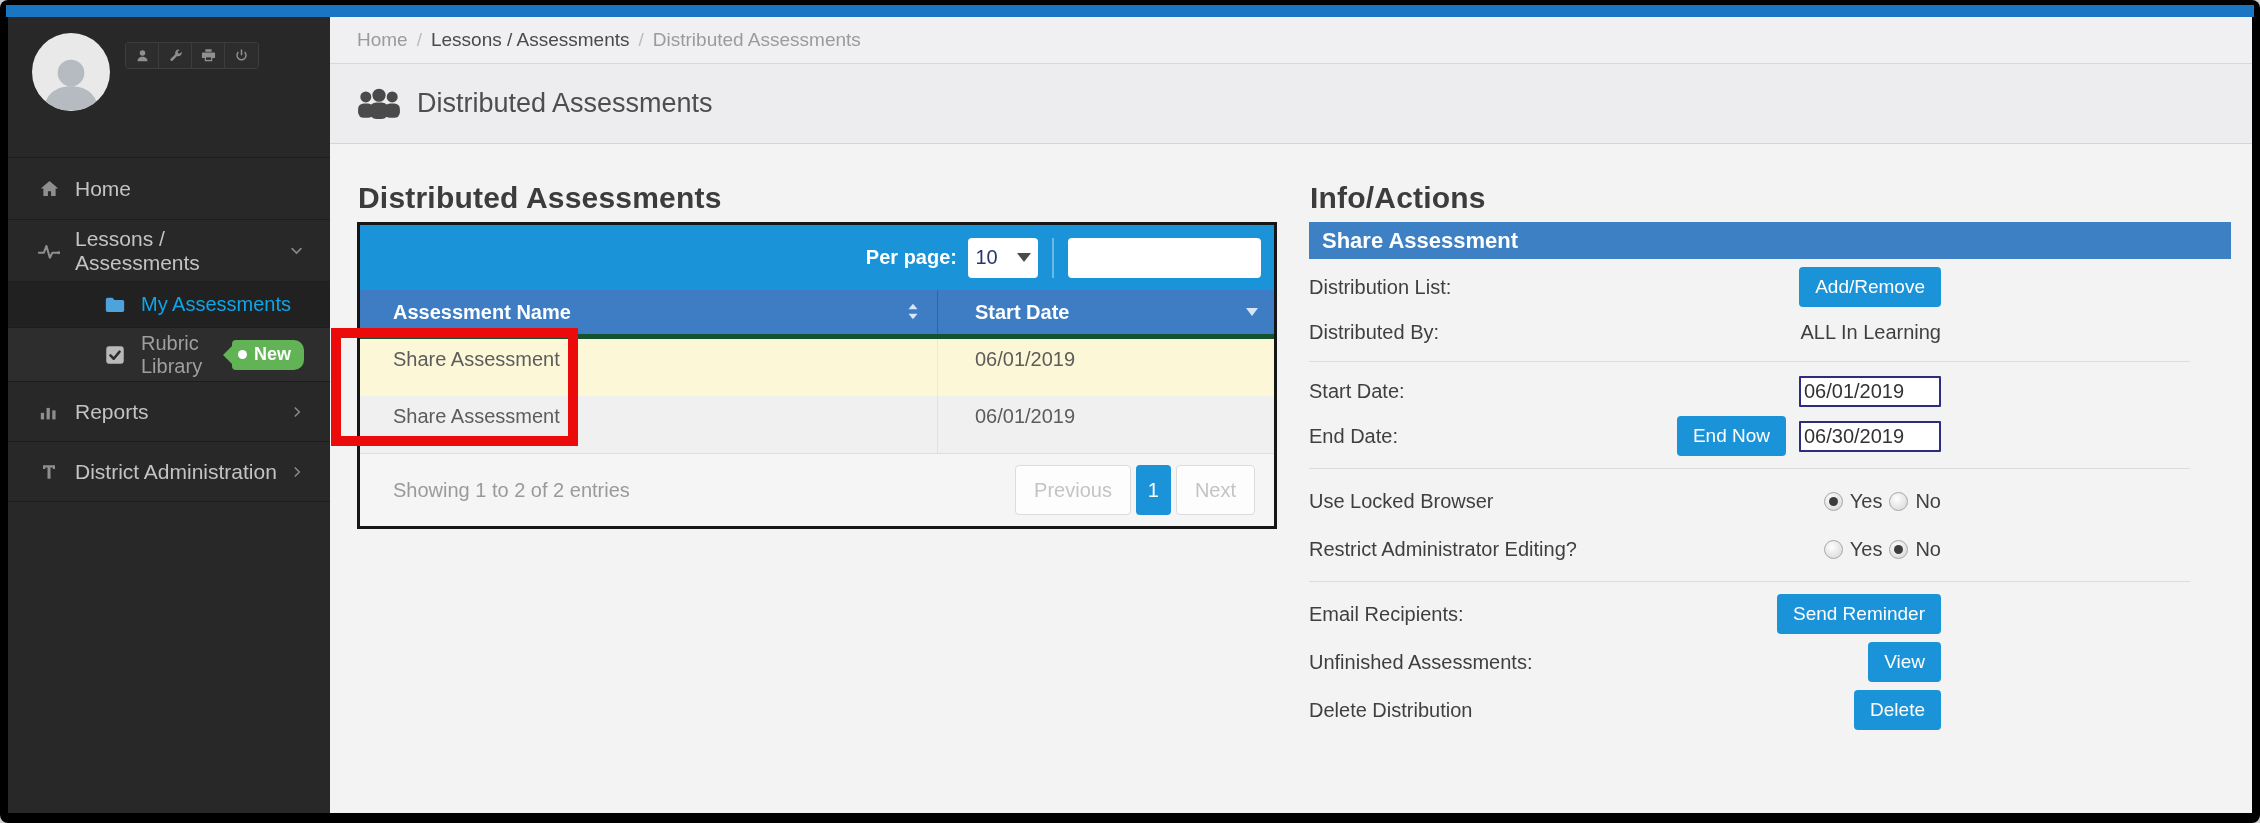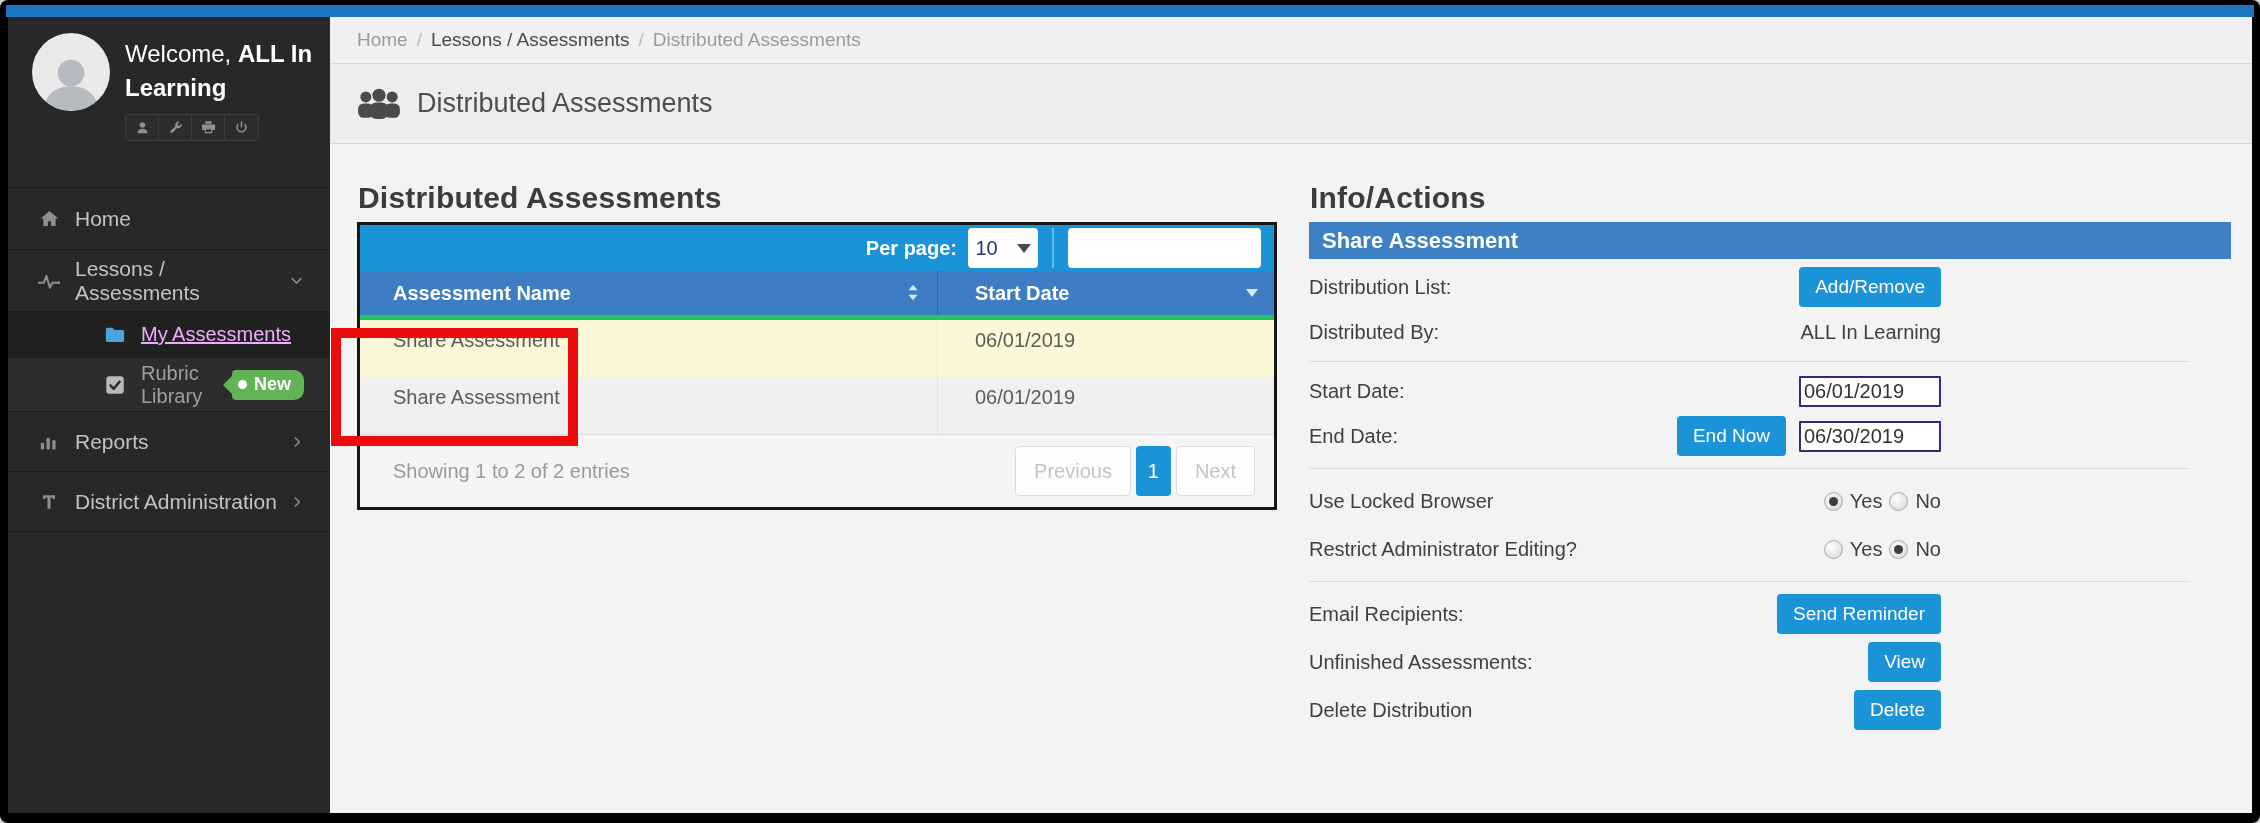--- a/index.html
+++ b/index.html
@@ -29,21 +29,21 @@
   .menu { margin-top:46px; border-top:1px solid #1d1d1d; }
   .mi { display:flex; align-items:center; border-bottom:1px solid #1d1d1d; background:#282828; cursor:pointer; }
   .mi-icon { width:22px; display:flex; justify-content:center; color:#8f8f8f; margin-left:30px; flex:none; }
   .mi-label { margin-left:15px; color:#c3c3c3; font-size:21px; }
   .mi.top { height:62px; }
   .mi.h60 { height:60px; }
   .mi.sub { background:#2d2d2d; height:54px; }
   .mi.sub .mi-icon { margin-left:96px; }
   .mi.sub .mi-label { font-size:20px; color:#9f9f9f; }
   .mi.active { background:#212121; height:46px; }
-  .mi.active .mi-label { color:#f0abfc;text-decoration:underline; }
+  .mi.active .mi-label { color:#0ea5e9; }
   .mi.active .mi-icon { color:#4da3dc; }
   .chev { margin-left:auto; margin-right:26px; color:#8a8a8a; display:flex; }
   .badge-new { margin-left:auto; margin-right:26px; position:relative; background:#62b356; color:#fff;
                font-size:18px; font-weight:bold; height:30px; padding:0 13px 0 6px; border-radius:4px 10px 10px 4px;
                display:flex; align-items:center; gap:7px; }
   .badge-new::before { content:""; position:absolute; left:-9px; top:50%; transform:translateY(-50%);
                border-top:10px solid transparent; border-bottom:10px solid transparent; border-right:10px solid #62b356; }
   .badge-dot { width:9px; height:9px; border-radius:50%; background:#fff; }
 
   
@@ -58,29 +58,29 @@
   .page-head svg { color:#4a4a4a; }
   .page-title { font-size:27px; color:#4e4e4e; font-weight:500; margin-left:16px; }
 
   .content { flex:1; display:flex; padding:38px 0 0 27px; }
   .col-left { width:920px; flex:none; }
   .col-right { width:922px; flex:none; margin-left:32px; }
   h2.sec { font-size:30px; font-weight:800; color:#3c3c3c; margin:0 0 8px 1px; line-height:32px; letter-spacing:.2px; }
 
   
   .dtable { border:3px solid #161616; background:#fff; width:920px; }
-  .tbl-toolbar { height:46px; background:#1b93d8; display:flex; align-items:center; justify-content:flex-end; padding-right:13px; }
+  .tbl-toolbar { height:65px; background:#1b93d8; display:flex; align-items:center; justify-content:flex-end; padding-right:13px; }
   .pp-label { color:#fff; font-weight:bold; font-size:20px; margin-right:11px; }
   .pp-select { width:70px; height:40px; background:#fff; border-radius:4px; display:flex; align-items:center;
                justify-content:center; gap:19px; font-size:20px; color:#26356e; cursor:pointer; }
   .pp-caret { width:0; height:0; border-left:7px solid transparent; border-right:7px solid transparent; border-top:9px solid #4a4a4a; }
   .tb-sep { width:2px; height:40px; background:rgba(255,255,255,.35); margin:0 14px; }
   .tbl-search { width:193px; height:40px; border:none; outline:none; border-radius:4px; font-size:20px; padding:0 10px; }
 
-  .tbl-head { display:flex; background:#3e7dc3; border-bottom:5px solid #22c55e; height:49px; }
+  .tbl-head { display:flex; background:#3e7dc3; border-bottom:5px solid #14532d; height:49px; }
   .th { display:flex; align-items:center; color:#fff; font-weight:bold; font-size:20px; cursor:pointer; }
   .th.c1 { width:577px; padding-left:33px; }
   .th.c2 { flex:1; padding-left:37px; border-left:1px solid rgba(0,0,0,.18); }
   .sort-ic { margin-left:auto; margin-right:16px; display:flex; color:#d9e6f5; }
   .caret-ic { margin-left:auto; margin-right:14px; display:flex; color:#d9e6f5; }
 
   .trow { display:flex; height:57px; font-size:20px; color:#5c5c5c; }
   .trow.hl { background:#fcf8d7; }
   .trow.alt { background:#f0f0f0; }
   .td.c1 { width:577px; padding:9px 0 0 33px; }
@@ -127,24 +127,20 @@
 
     <aside class="sidebar">
       <div class="profile">
         <div class="avatar">
           <svg width="64" height="60" viewBox="0 0 24 22">
             <circle cx="12" cy="8" r="5" fill="currentColor"></circle>
             <path d="M2 22c0-6 4.5-9 10-9s10 3 10 9z" fill="currentColor"></path>
           </svg>
         </div>
         <div class="welcome">
-          <div class="welcome-text">
-            <span>Welcome,</span>
-            <b>ALL In Learning</b>
-          </div>
           <div class="profile-actions">
             <span class="pa-btn">
               <svg width="15" height="15" viewBox="0 0 24 24">
                   <circle cx="12" cy="8" r="4.4" fill="currentColor"></circle>
                   <path d="M4 21c0-4.5 3.6-7 8-7s8 2.5 8 7z" fill="currentColor"></path>
                 </svg>
             </span>
             <span class="pa-btn">
               <svg width="15" height="15" viewBox="0 0 24 24">
                   <path d="M21.7 6.1a5.4 5.4 0 0 1-7.1 6.7l-7.4 7.4a2 2 0 0 1-2.9-2.9l7.4-7.4a5.4 5.4 0 0 1 6.7-7.1l-3.1 3.1.8 2.5 2.5.8z" fill="currentColor"></path>

